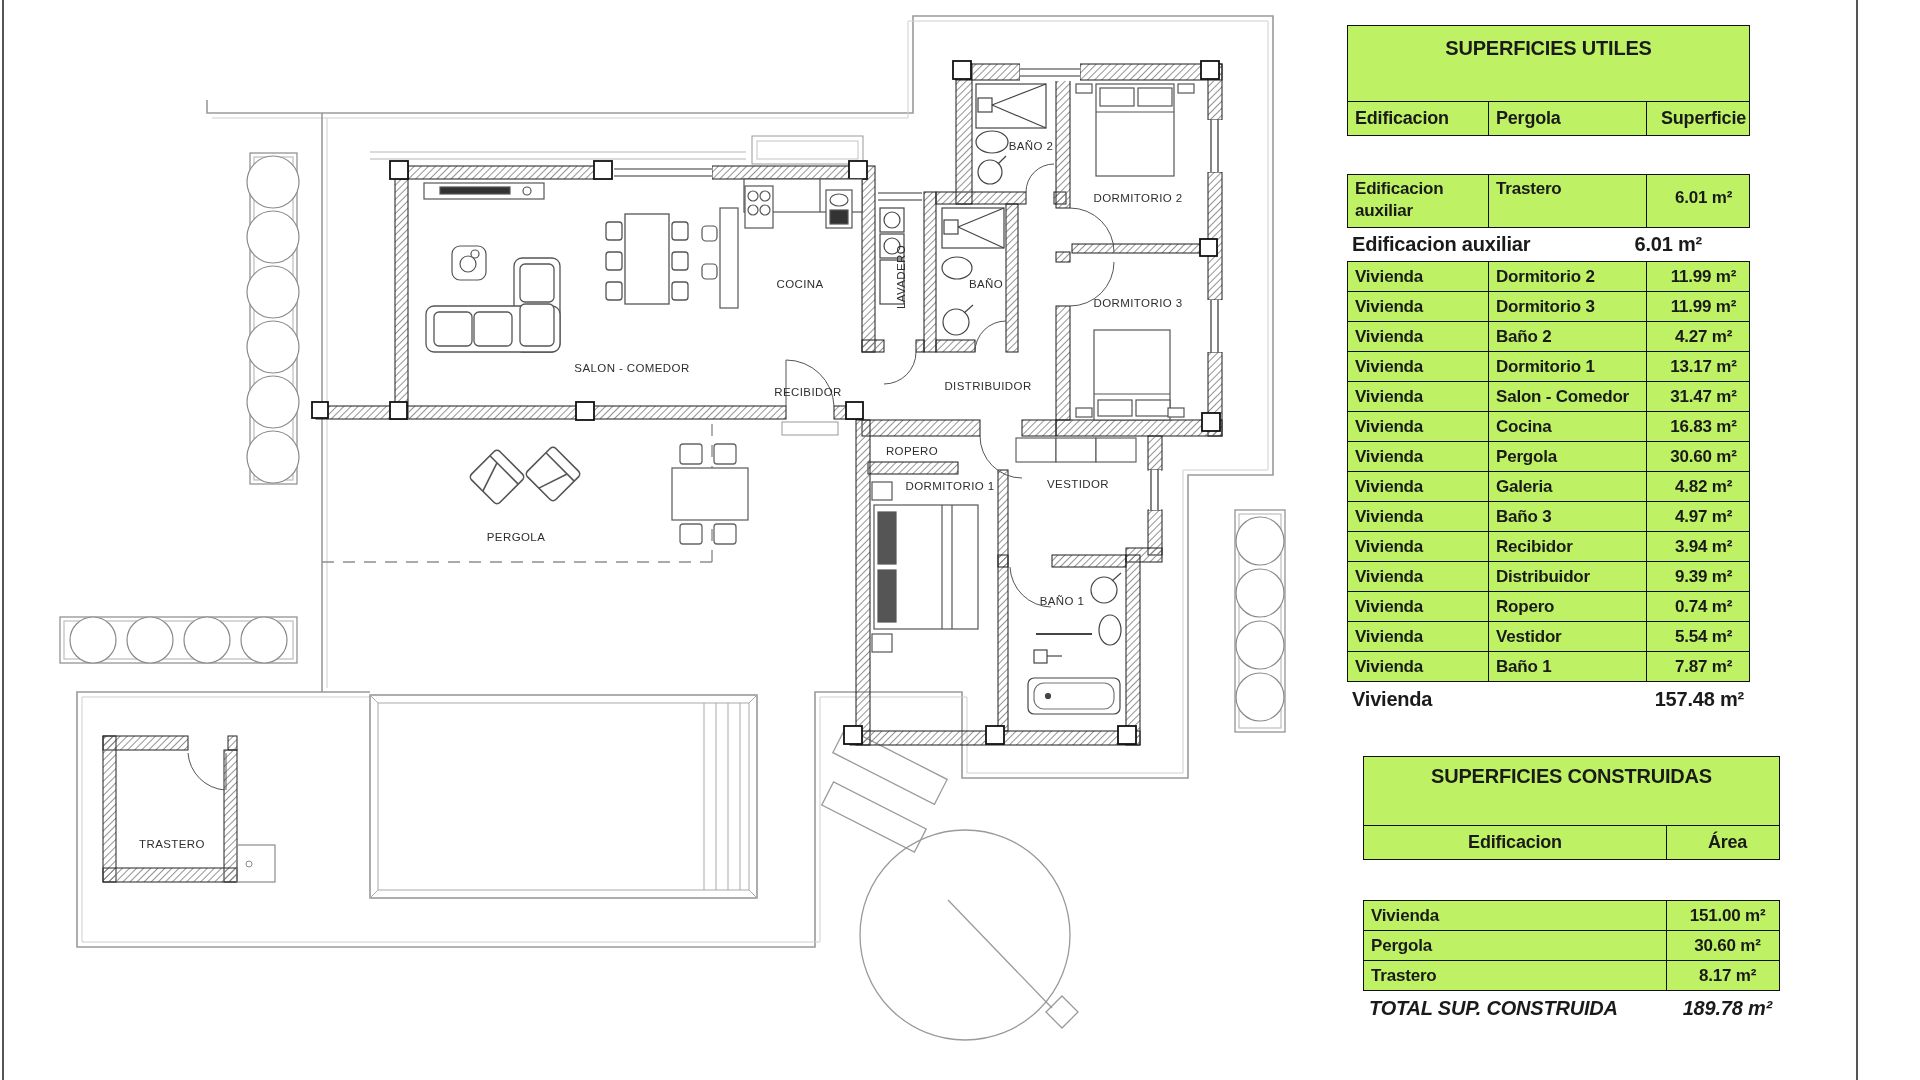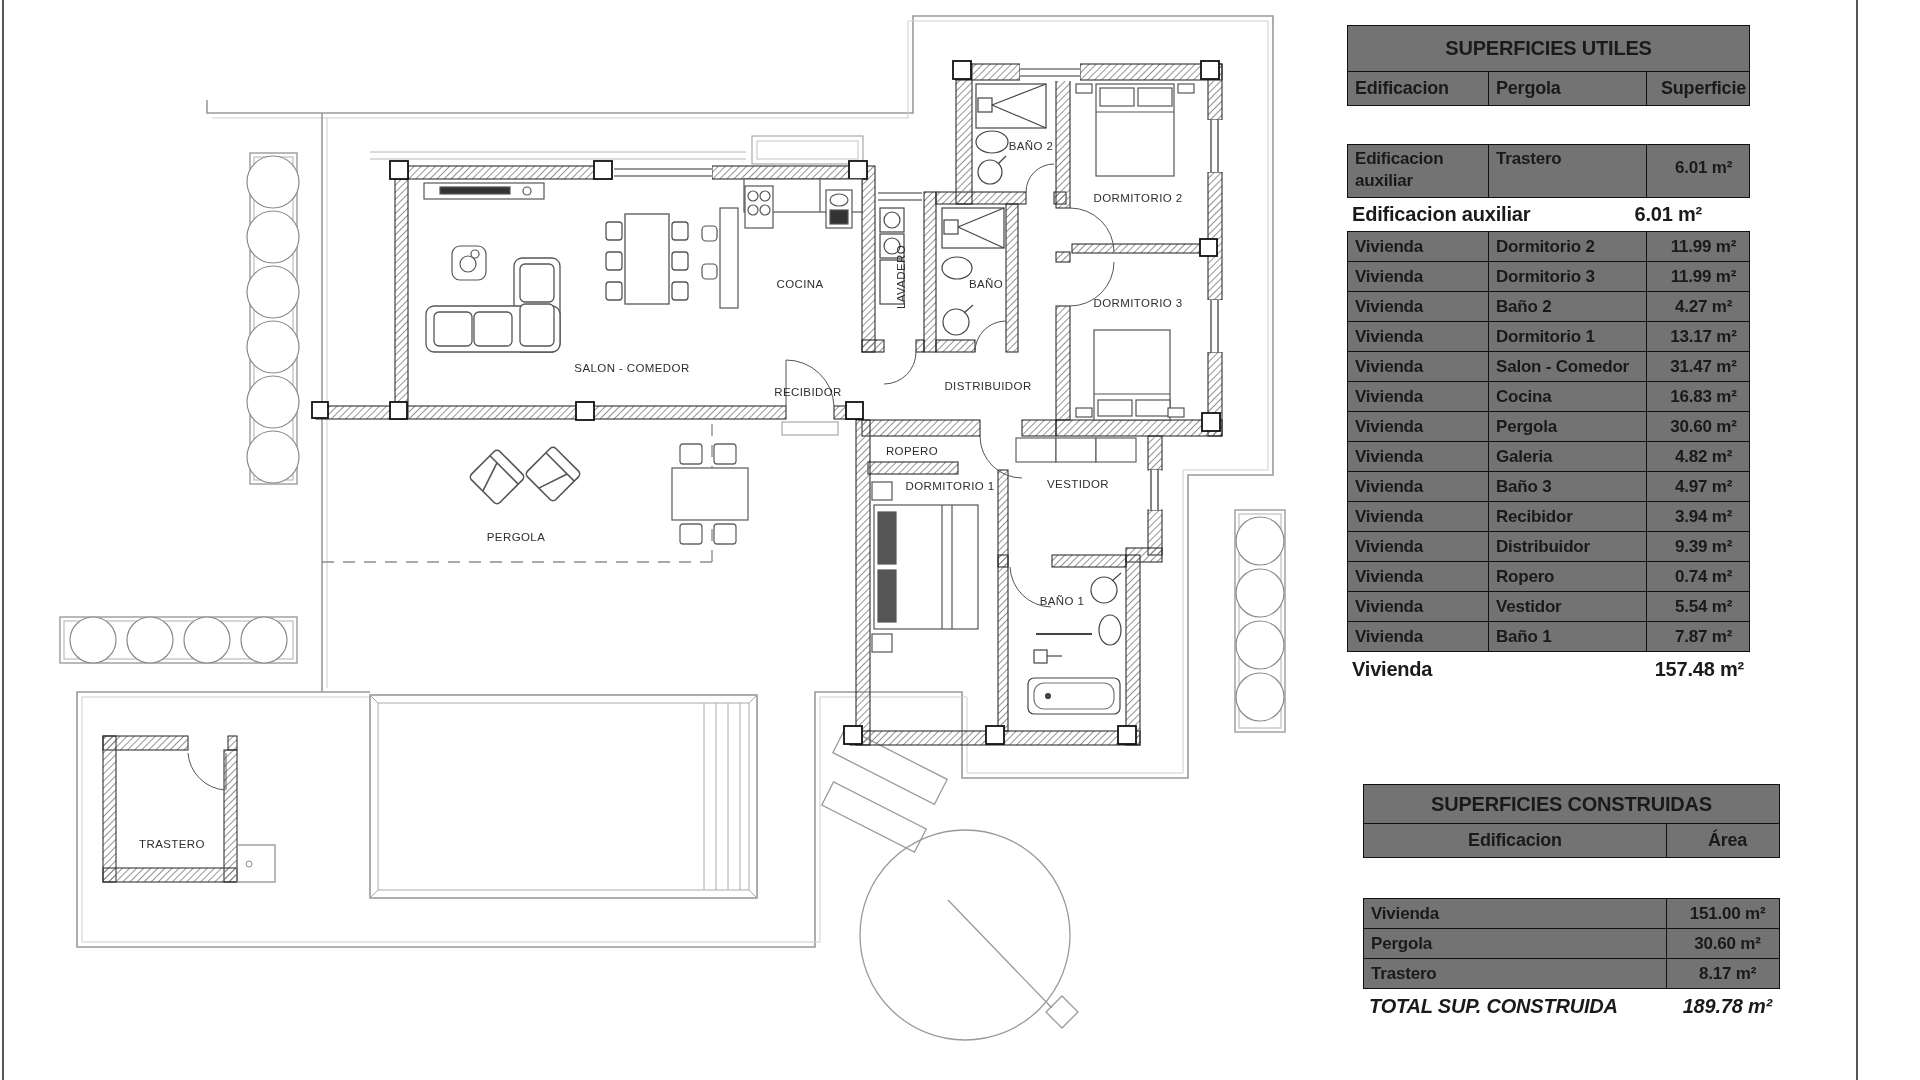--- a/index.html
+++ b/index.html
@@ -2,23 +2,23 @@
 <html><head>
 <meta charset="utf-8">
 <style>
   html,body{margin:0;padding:0;background:#fff;}
   #sheet{position:relative;width:1920px;height:1080px;background:#fff;overflow:hidden;
          font-family:"Liberation Sans",sans-serif;color:#1a1a1a;}
   svg{position:absolute;left:0;top:0;}
   .plan-label{font-family:"Liberation Sans",sans-serif;font-size:11.5px;fill:#2e2e2e;letter-spacing:.4px;}
   
   .panel{position:absolute;font-weight:bold;letter-spacing:-0.2px;}
-  .tbox{border:1.6px solid #111;box-sizing:border-box;background:#737373;}
+  .tbox{border:1.6px solid #111;box-sizing:border-box;background:#bef264;}
   .ttitle{height:45px;line-height:45px;text-align:center;font-size:20px;}
-  .thead{border-top:1.6px solid #111;}
+  .thead{border-top:1.6px solid #111;margin-top:30px;}
   .row3{display:grid;grid-template-columns:140px 158px 103px;}
   .row2{display:grid;grid-template-columns:302px 111px;}
   .cell{padding-left:7px;font-size:17px;box-sizing:border-box;}
   .cell.val{padding-left:11px;text-align:center;}
   .cell.mid,.cell.val{border-left:1.4px solid #111;}
   .hrow .cell{height:33px;line-height:33px;font-size:18px;}
   .drow .cell{height:29px;line-height:29px;}
   .drow{border-top:1.4px solid #111;}
   .drow:first-child{border-top:none;}
   .aux .cell{height:52px;line-height:22px;padding-top:3px;}
@@ -481,21 +481,21 @@
           <div class="cell val">7.87 m²</div>
         </div>
   </div>
 
   <div class="sumline" style="height:34px;padding:0 6px 0 5px;">
     <span>Vivienda</span>
     <span class="v">157.48 m²</span>
   </div>
 </div>
 
-<div class="panel" style="left:1363px;top:784px;width:417px;">
+<div class="panel" style="left:1363px;top:756px;width:417px;">
   <div class="tbox">
     <div class="ttitle" style="height:38px;line-height:38px;">SUPERFICIES CONSTRUIDAS</div>
     <div class="thead row2 hrow">
       <div class="cell ctr">Edificacion</div>
       <div class="cell val">Área</div>
     </div>
   </div>
 
   <div class="tbox" style="margin-top:40px;">
     <div class="drow row2">

